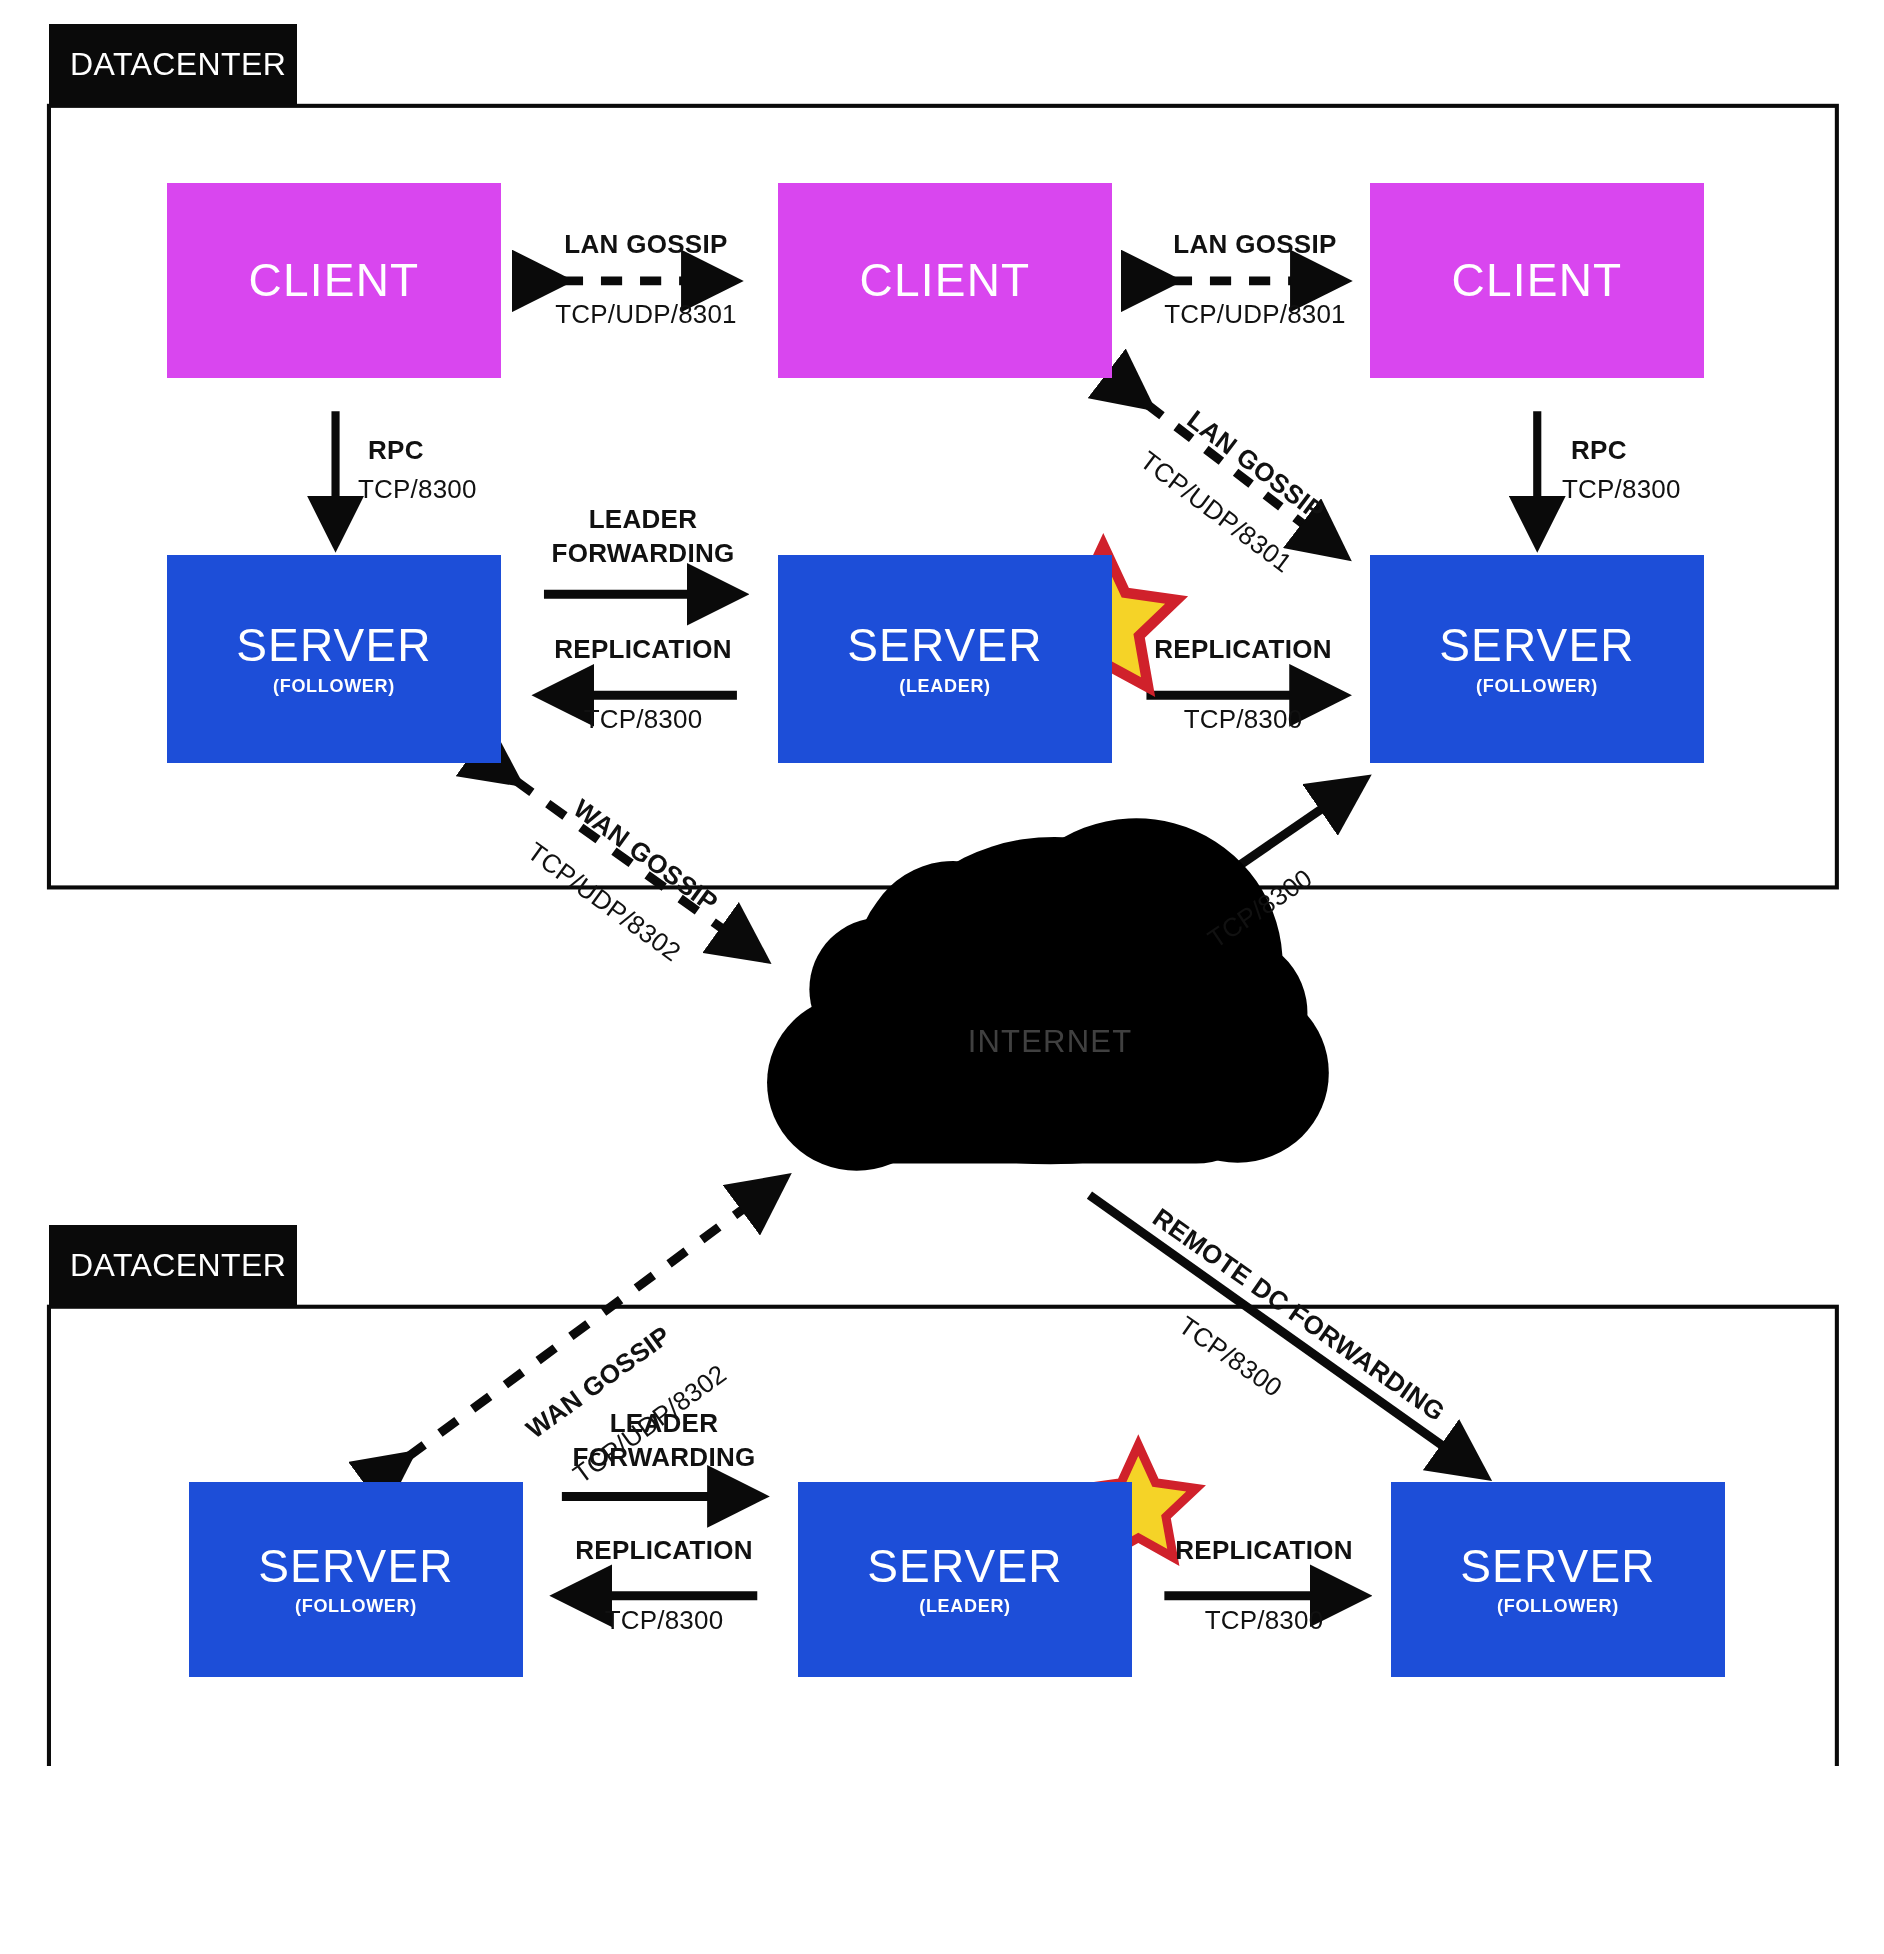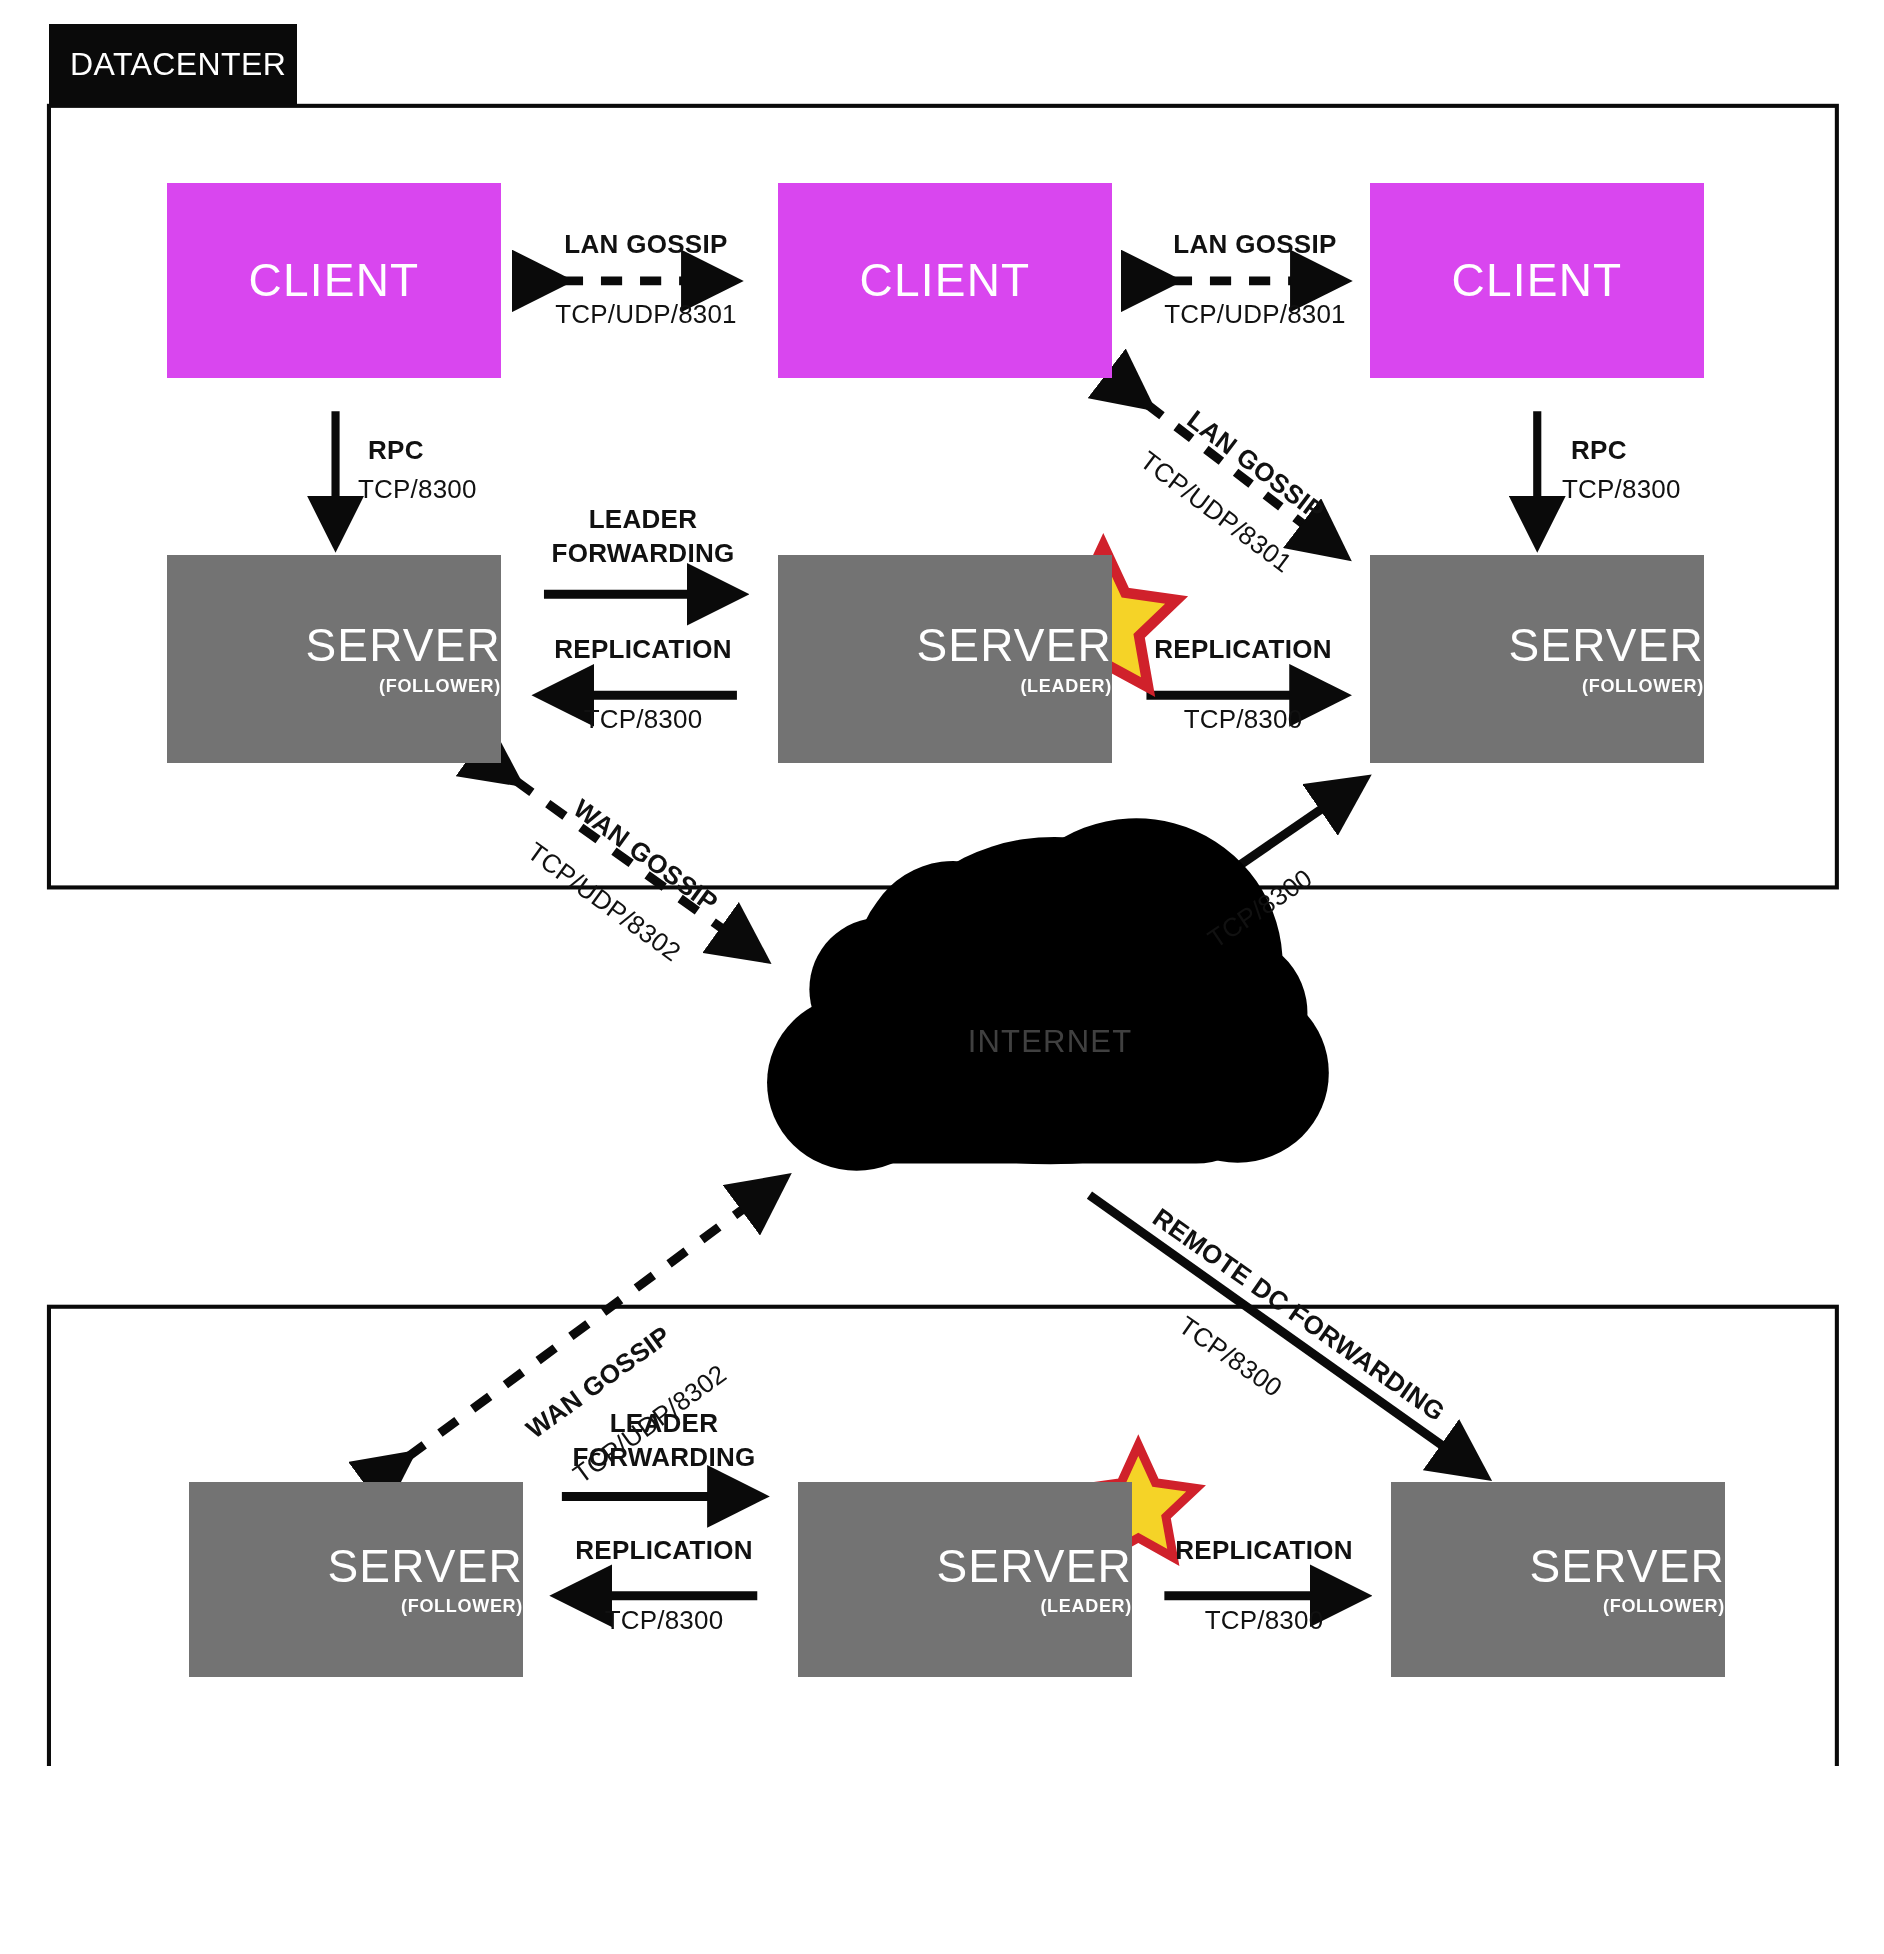--- a/index.html
+++ b/index.html
@@ -54,21 +54,21 @@
     letter-spacing: 1.2px;
     line-height: 1.05;
   }
   .node .sub {
     font-size: 18px;
     font-weight: 700;
     letter-spacing: 0.7px;
     margin-top: 6.5px;
   }
   .node.client { background: #d946ef; }
-  .node.server { background: #737373; align-items: flex-end; }
+  .node.server { background: #1d4ed8; }
 
   
   .cloud-label {
     position: absolute;
     color: #404040;
     font-size: 31px;
     letter-spacing: 1.2px;
     white-space: nowrap;
     font-family: "Liberation Sans", sans-serif;
   }
@@ -227,20 +227,23 @@
       <path fill="#c3c6cb" d="M20,8 L20,24 L32,24 L32,14 L40,19 L40,50 L50,44 L50,14 Z"></path>
       <path fill="#c3c6cb" d="M20,29 L20,60 L32,53 L32,29 Z"></path>
       <path fill="#c3c6cb" d="M36,29 L36,53 L44,58 L44,29 Z" opacity="0"></path>
     </g>
   </svg>
 
   <div class="dc-tab" style="left:49px; top:24.4px; width:248px; height:81px;">
     <span>DATACENTER 1</span>
   </div>
 
+  <div class="dc-tab" style="left:49px; top:1225px; width:248px; height:81px;">
+    <span>DATACENTER 2</span>
+  </div>
 
   <div class="node client" style="left:167px; top:183px; width:334px; height:195px;">
     <div class="title">CLIENT</div>
   </div>
   <div class="node client" style="left:778px; top:183px; width:334px; height:195px;">
     <div class="title">CLIENT</div>
   </div>
   <div class="node client" style="left:1370px; top:183px; width:334px; height:195px;">
     <div class="title">CLIENT</div>
   </div>

